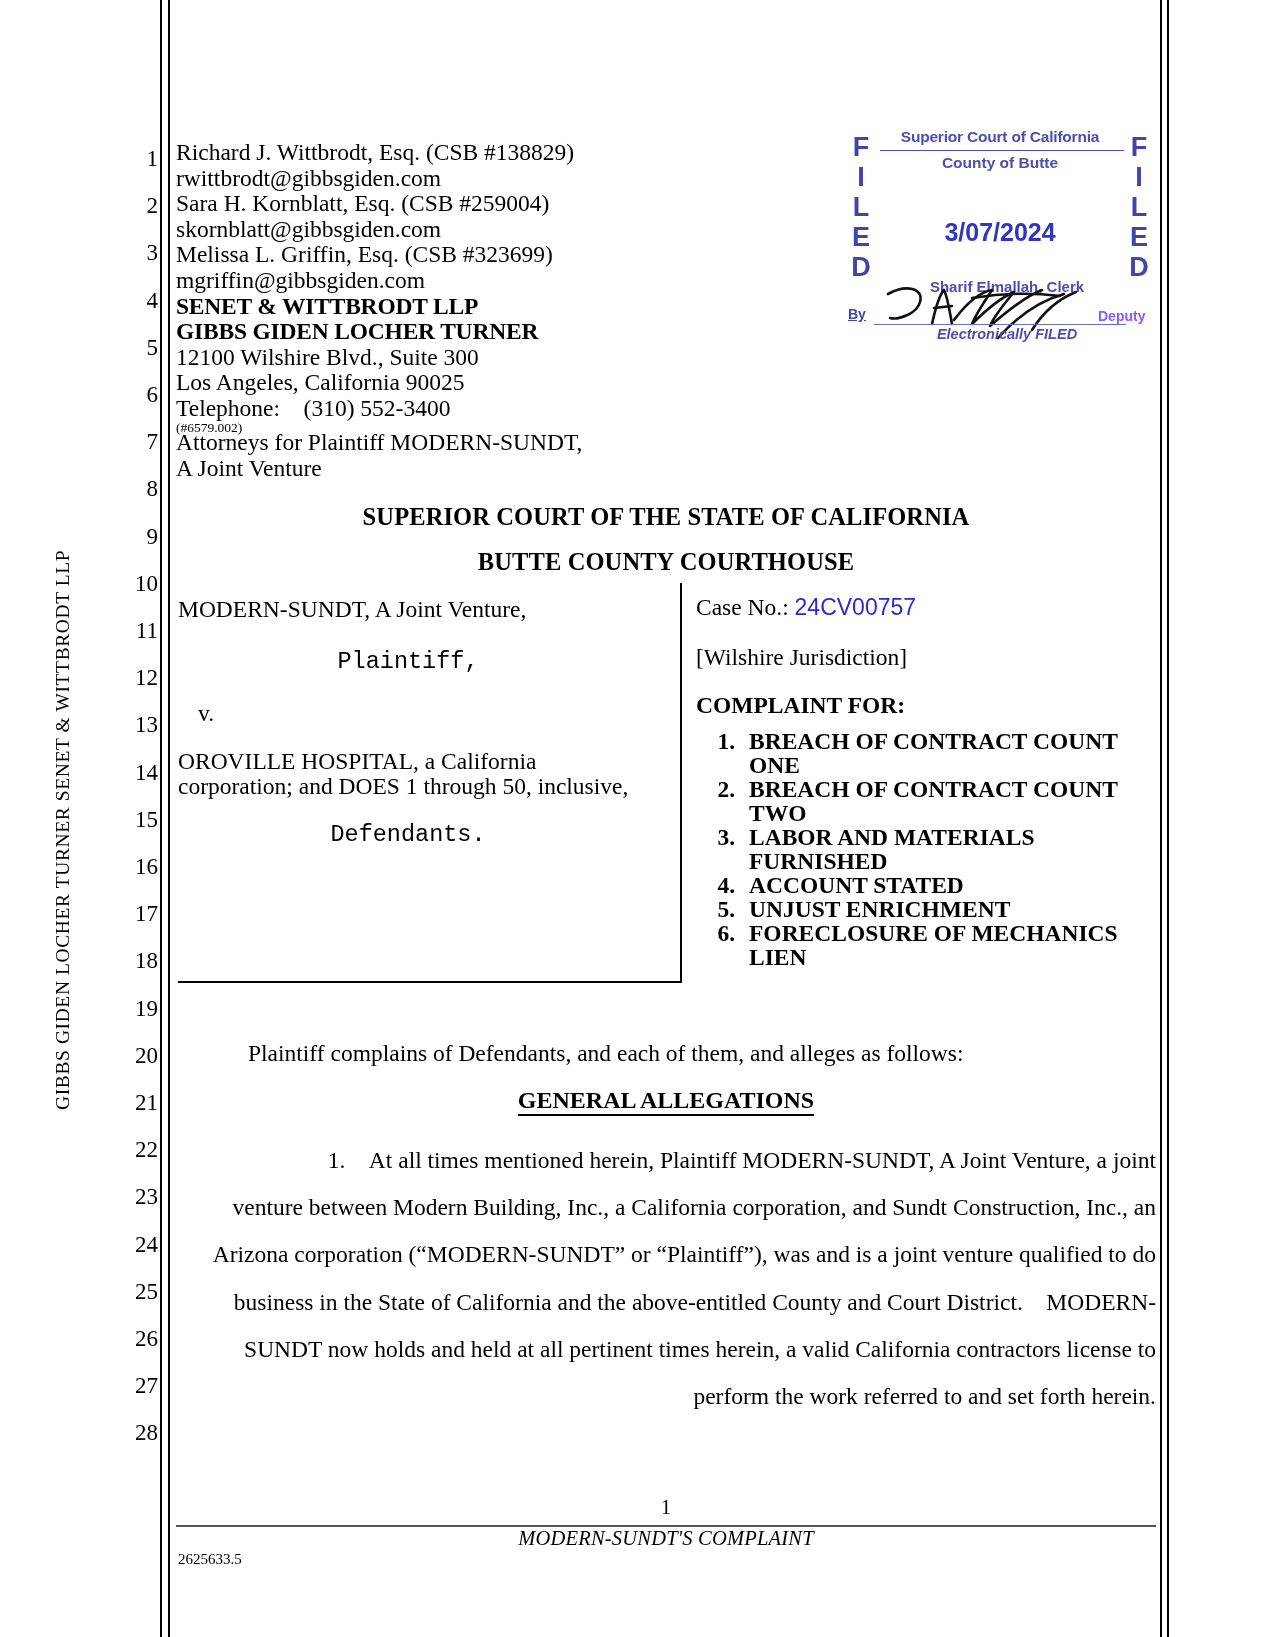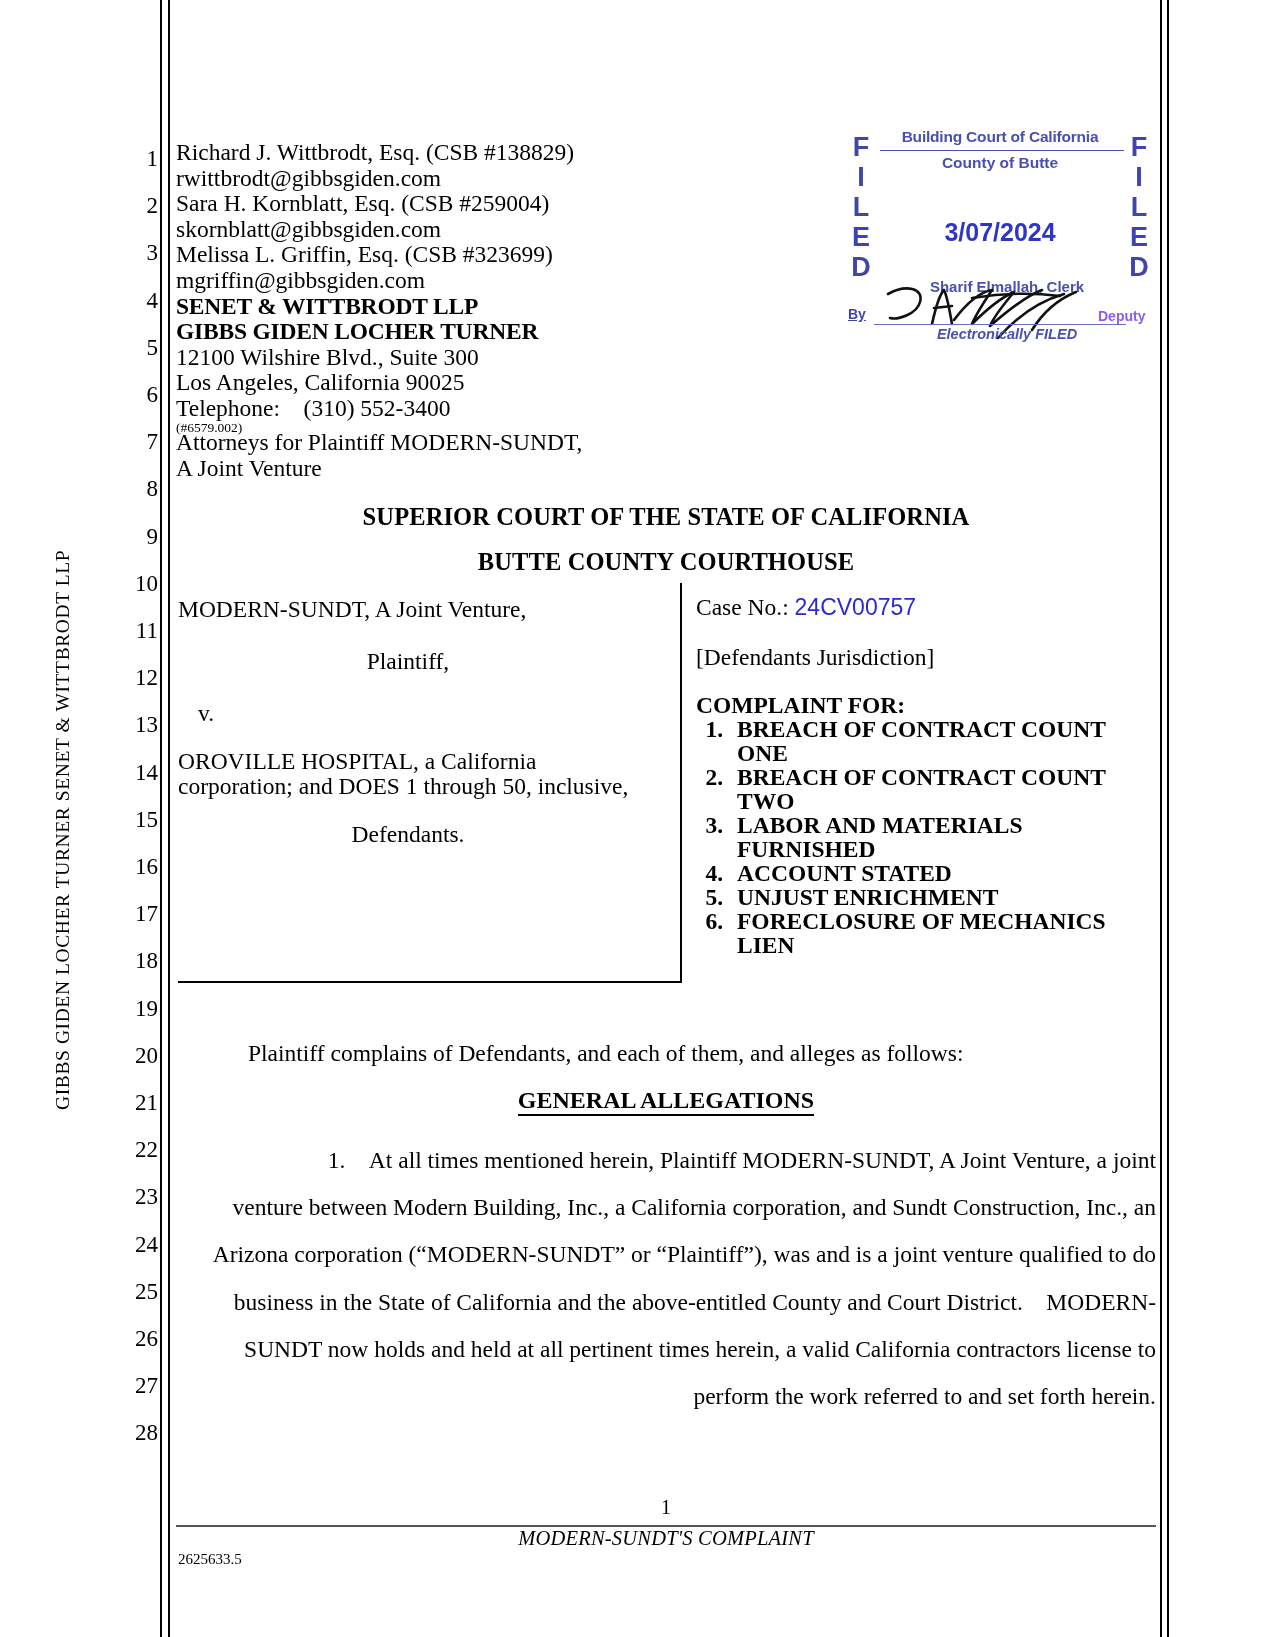--- a/index.html
+++ b/index.html
@@ -263,20 +263,21 @@
   #caption-left .party {
     position: absolute;
     left: 0;
     width: 494px;
   }
   #caption-left .role {
     position: absolute;
     left: 0;
     width: 460px;
     text-align: center;
+    font-family: Liberation Mono, monospace;
   }
   #caption-left .vs {
     position: absolute;
     left: 20px;
   }
   #caption-right {
     position: absolute;
     left: 518px;
     top: 0;
     width: 456px;
@@ -301,21 +302,21 @@
   #caption-right .complaint-for {
     position: absolute;
     left: 0;
     top: 110px;
     font-weight: bold;
   }
   #caption-right ol.counts {
     position: absolute;
     left: 0;
     top: 134px;
-    margin: 0;
+    margin: 12px;
     padding: 0 0 0 33px;
     list-style: decimal;
     font-weight: bold;
     font-size: 23.5px;
     line-height: 24px;
   }
   #caption-right ol.counts li {
     padding-left: 8px;
     margin-bottom: 0;
   }
@@ -461,21 +462,21 @@
           <div>E</div>
           <div>D</div>
         </div>
       <div class="fcol right">
           <div>F</div>
           <div>I</div>
           <div>L</div>
           <div>E</div>
           <div>D</div>
         </div>
-      <div class="court-name">Building Court of California</div>
+      <div class="court-name">Superior Court of California</div>
       <div class="court-rule"></div>
       <div class="county-name">County of Butte</div>
       <div class="stamp-date">3/07/2024</div>
       <div class="clerk-name">Sharif Elmallah, Clerk</div>
       <svg class="sig" viewBox="0 0 250 66">
         <g fill="none" stroke="#111" stroke-width="2.6" stroke-linecap="round" stroke-linejoin="round">
           <path d="M8 18 C26 8, 44 12, 40 26 C37 38, 18 44, 10 42"></path>
           <path d="M52 48 C56 30, 60 18, 64 14 C68 22, 70 38, 72 48"></path>
           <path d="M54 32 L72 30"></path>
           <path d="M74 44 C86 28, 100 16, 112 14 C104 26, 96 38, 92 48 C104 36, 120 22, 134 16 C124 28, 114 40, 110 50 C126 36, 146 20, 162 14"></path>
@@ -504,21 +505,21 @@
         <div class="party" style="top:166px;">OROVILLE HOSPITAL, a California</div>
         <div class="party" style="top:191px;">corporation; and DOES 1 through 50, inclusive,</div>
         <div class="role" style="top:239px;">Defendants.</div>
       </div>
 
       <div id="caption-right">
         <div class="case-line">
           <span>Case No.:</span>
           <span class="case-no">24CV00757</span>
         </div>
-        <div class="jurisdiction">[Defendants Jurisdiction]</div>
+        <div class="jurisdiction">[Wilshire Jurisdiction]</div>
         <div class="complaint-for">COMPLAINT FOR:</div>
         <ol class="counts" id="counts-list">
             <li>BREACH OF CONTRACT COUNT ONE</li>
             <li>BREACH OF CONTRACT COUNT TWO</li>
             <li>LABOR AND MATERIALS FURNISHED</li>
             <li>ACCOUNT STATED</li>
             <li>UNJUST ENRICHMENT</li>
             <li>FORECLOSURE OF MECHANICS LIEN</li>
           </ol>
       </div>

